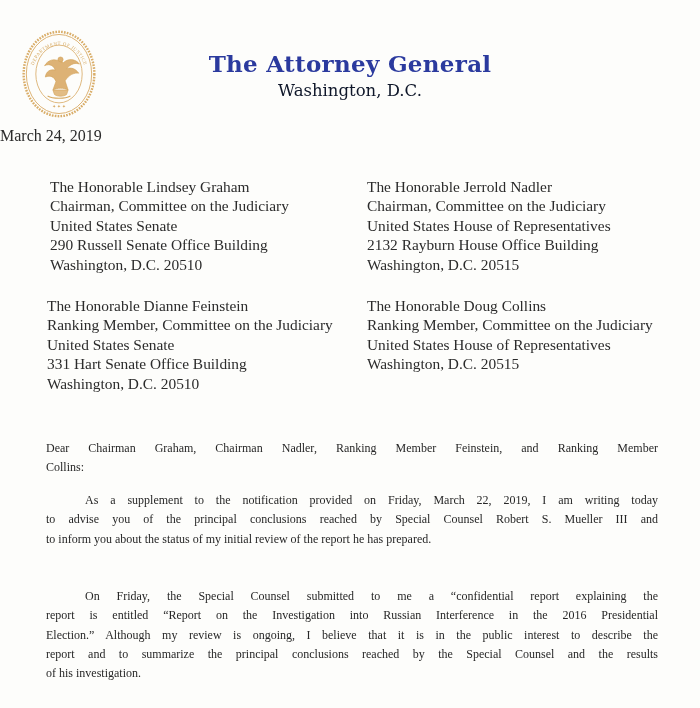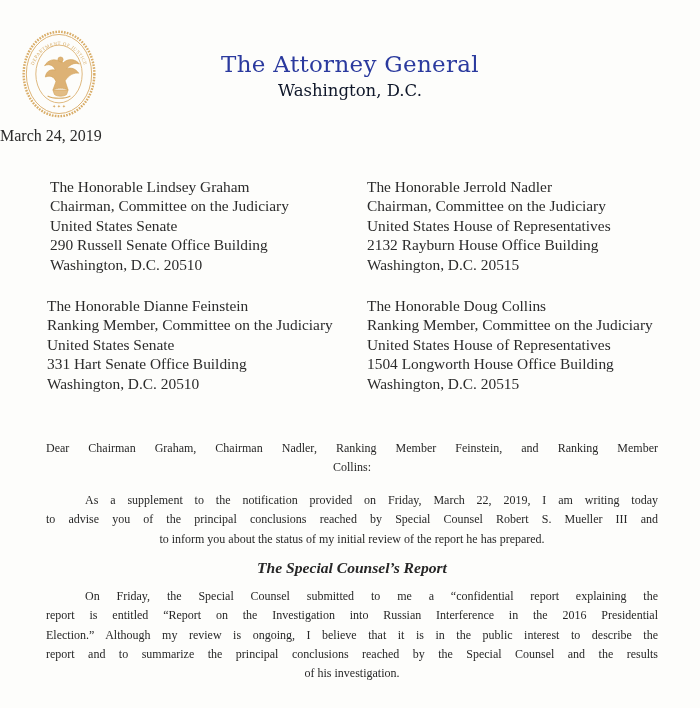--- a/index.html
+++ b/index.html
@@ -17,21 +17,21 @@
   }
   
   .seal {
     position: absolute; left: 21px; top: 29px;
     width: 76px; height: 90px;
   }
   .lh-title {
     position: absolute; top: 51px; left: 0; width: 700px;
     text-align: center;
     font-family: "DejaVu Serif", serif;
-    font-weight: normal;
+    font-weight: bold;
     font-size: 23px; line-height: 26px;
     color: #2b3a9e;
     letter-spacing: 0.3px;
   }
   .lh-sub {
     position: absolute; top: 81px; left: 0; width: 700px;
     text-align: center;
     font-family: "DejaVu Serif", serif;
     font-size: 16.5px; line-height: 19px;
     color: #0f172a;
@@ -55,21 +55,21 @@
   .addr-bl { left: 47px;  top: 296px; }
   .addr-br { left: 367px; top: 296px; }
   
   .textblock {
     position: absolute; left: 46px; width: 612px;
     font-size: 12px;
     color: #272727;
   }
   .bline {
     line-height: 19.3px; height: 19.3px;
-    text-align: center;
+    text-align: left;
   }
   .just { text-align: justify; text-align-last: justify; text-justify: inter-word; }
   .indent { padding-left: 39px; }
   .salutation-block { top: 439px; }
   .para1-block { top: 491px; }
   .para2-block { top: 587px; }
   .section-heading {
     position: absolute; top: 558px; left: 46px; width: 612px;
     text-align: center;
     font-weight: bold; font-style: italic;
@@ -131,36 +131,34 @@
     <div class="aline">Ranking Member, Committee on the Judiciary</div>
     <div class="aline">United States Senate</div>
     <div class="aline">331 Hart Senate Office Building</div>
     <div class="aline">Washington, D.C. 20510</div>
   </div>
 
   <div class="addr addr-br">
     <div class="aline">The Honorable Doug Collins</div>
     <div class="aline">Ranking Member, Committee on the Judiciary</div>
     <div class="aline">United States House of Representatives</div>
-    <div class="aline">1504 Longworth House Office Building</div>
     <div class="aline">Washington, D.C. 20515</div>
   </div>
 
   <div class="textblock salutation-block">
     <div class="bline just">Dear Chairman Graham, Chairman Nadler, Ranking Member Feinstein, and Ranking Member</div>
     <div class="bline">Collins:</div>
   </div>
 
   <div class="textblock para1-block">
     <div class="bline just indent">As a supplement to the notification provided on Friday, March 22, 2019, I am writing today</div>
     <div class="bline just">to advise you of the principal conclusions reached by Special Counsel Robert S. Mueller III and</div>
     <div class="bline">to inform you about the status of my initial review of the report he has prepared.</div>
   </div>
 
-  <div class="section-heading">The Special Counsel’s Report</div>
 
   <div class="textblock para2-block">
     <div class="bline just indent">On Friday, the Special Counsel submitted to me a “confidential report explaining the</div>
     <div class="bline just">report is entitled “Report on the Investigation into Russian Interference in the 2016 Presidential</div>
     <div class="bline just">Election.” Although my review is ongoing, I believe that it is in the public interest to describe the</div>
     <div class="bline just">report and to summarize the principal conclusions reached by the Special Counsel and the results</div>
     <div class="bline">of his investigation.</div>
   </div>
 
 </div>

